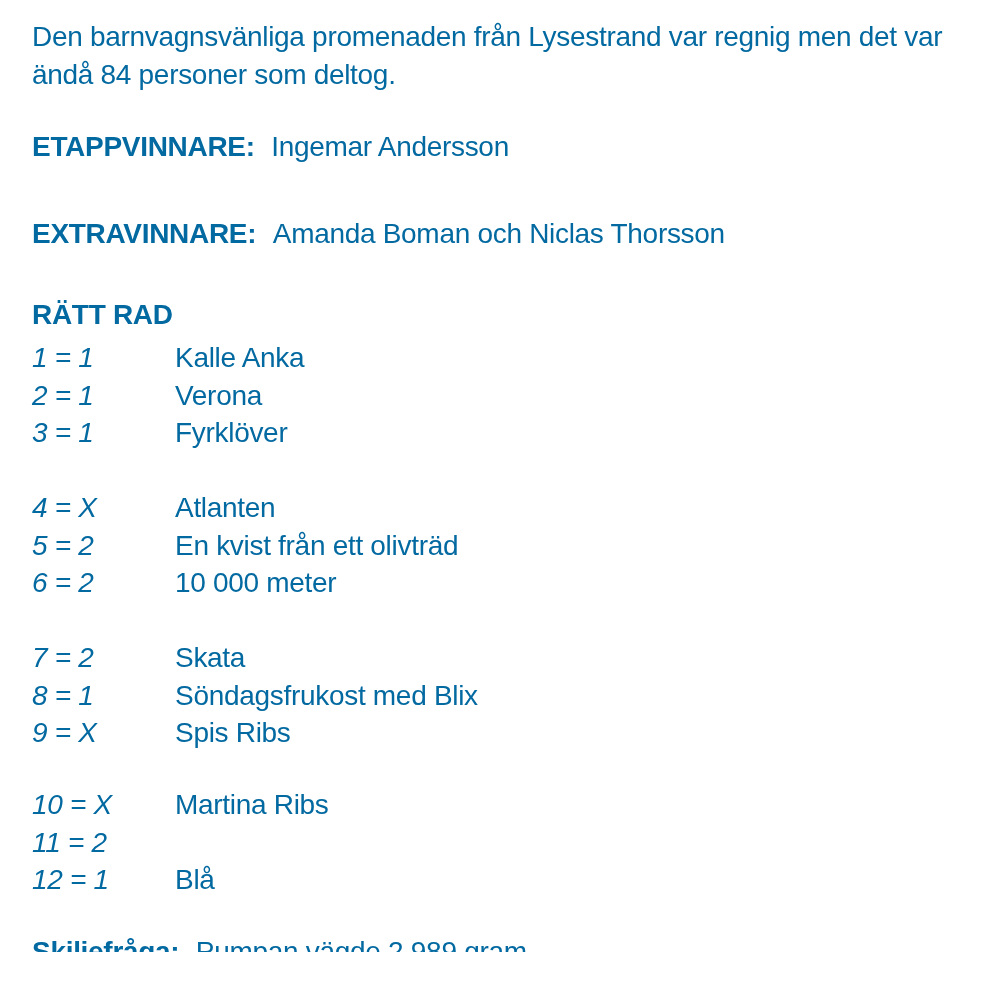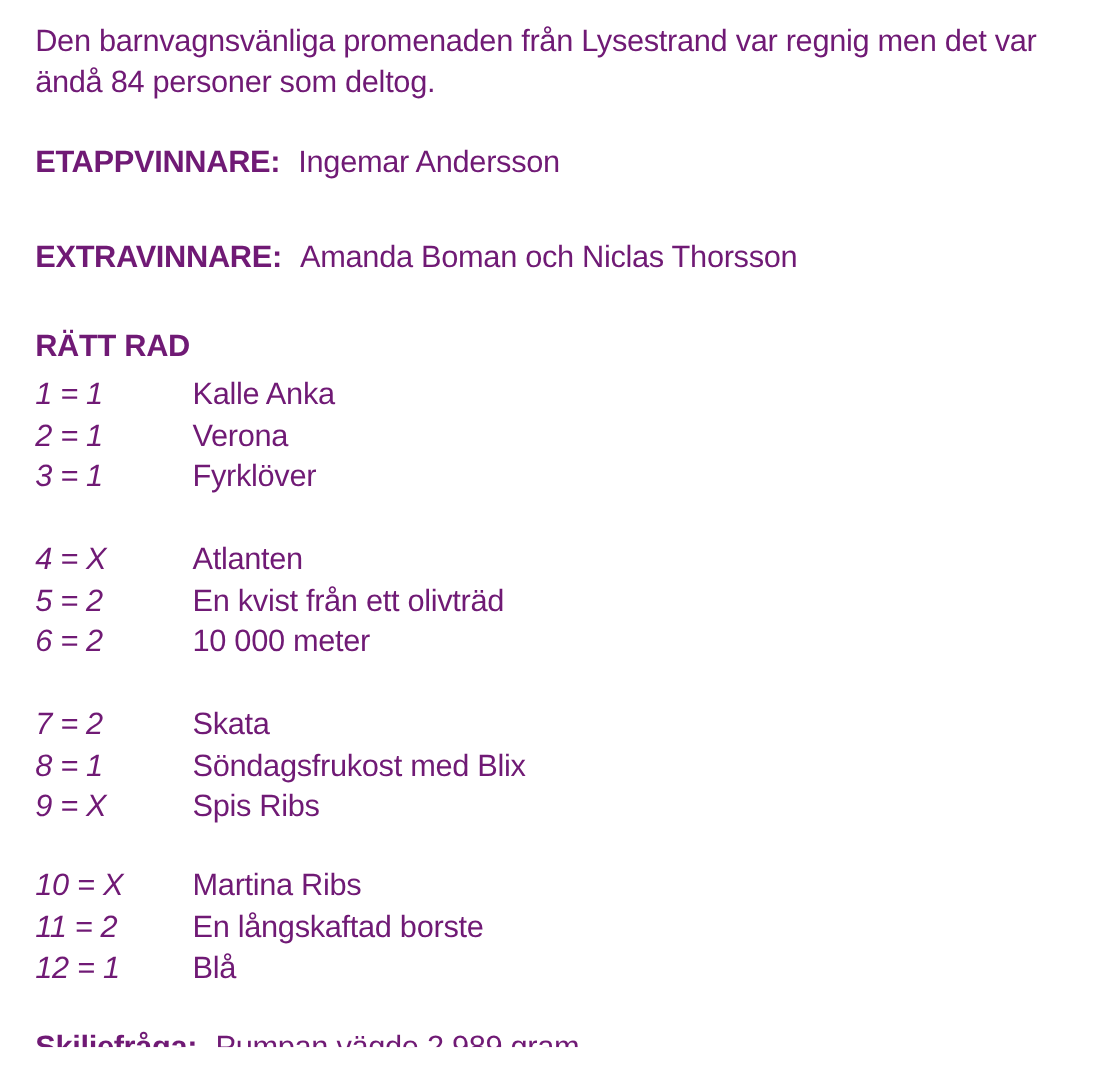--- a/index.html
+++ b/index.html
@@ -6,21 +6,21 @@
     margin: 0;
     padding: 0;
     background: #ffffff;
   }
   .page {
     position: relative;
     width: 1000px;
     height: 952px;
     background: #ffffff;
     font-family: "Liberation Sans", sans-serif;
-    color: #701a75;
+    color: #0369a1;
     font-size: 28px;
     letter-spacing: -0.3px;
     overflow: hidden;
   }
   .abs { position: absolute; left: 32px; white-space: nowrap; }
   .intro { top: 18px; line-height: 37.5px; }
   .winner-line { height: 37.5px; line-height: 37.5px; }
   .winner-etapp { top: 128px; }
   .winner-extra { top: 215px; }
   .bold { font-weight: bold; }
@@ -111,21 +111,20 @@
     </div>
   </div>
 
   <div class="abs result-group group-4">
     <div class="result-row">
       <span class="result-key">10 = X</span>
       <span class="result-answer">Martina Ribs</span>
     </div>
     <div class="result-row">
       <span class="result-key">11 = 2</span>
-      <span class="result-answer">En långskaftad borste</span>
     </div>
     <div class="result-row">
       <span class="result-key">12 = 1</span>
       <span class="result-answer">Blå</span>
     </div>
   </div>
 
   <div class="abs tiebreak">
     <span class="bold">Skiljefråga:</span>
     <span class="tiebreak-value">Pumpan vägde 2 989 gram</span>

